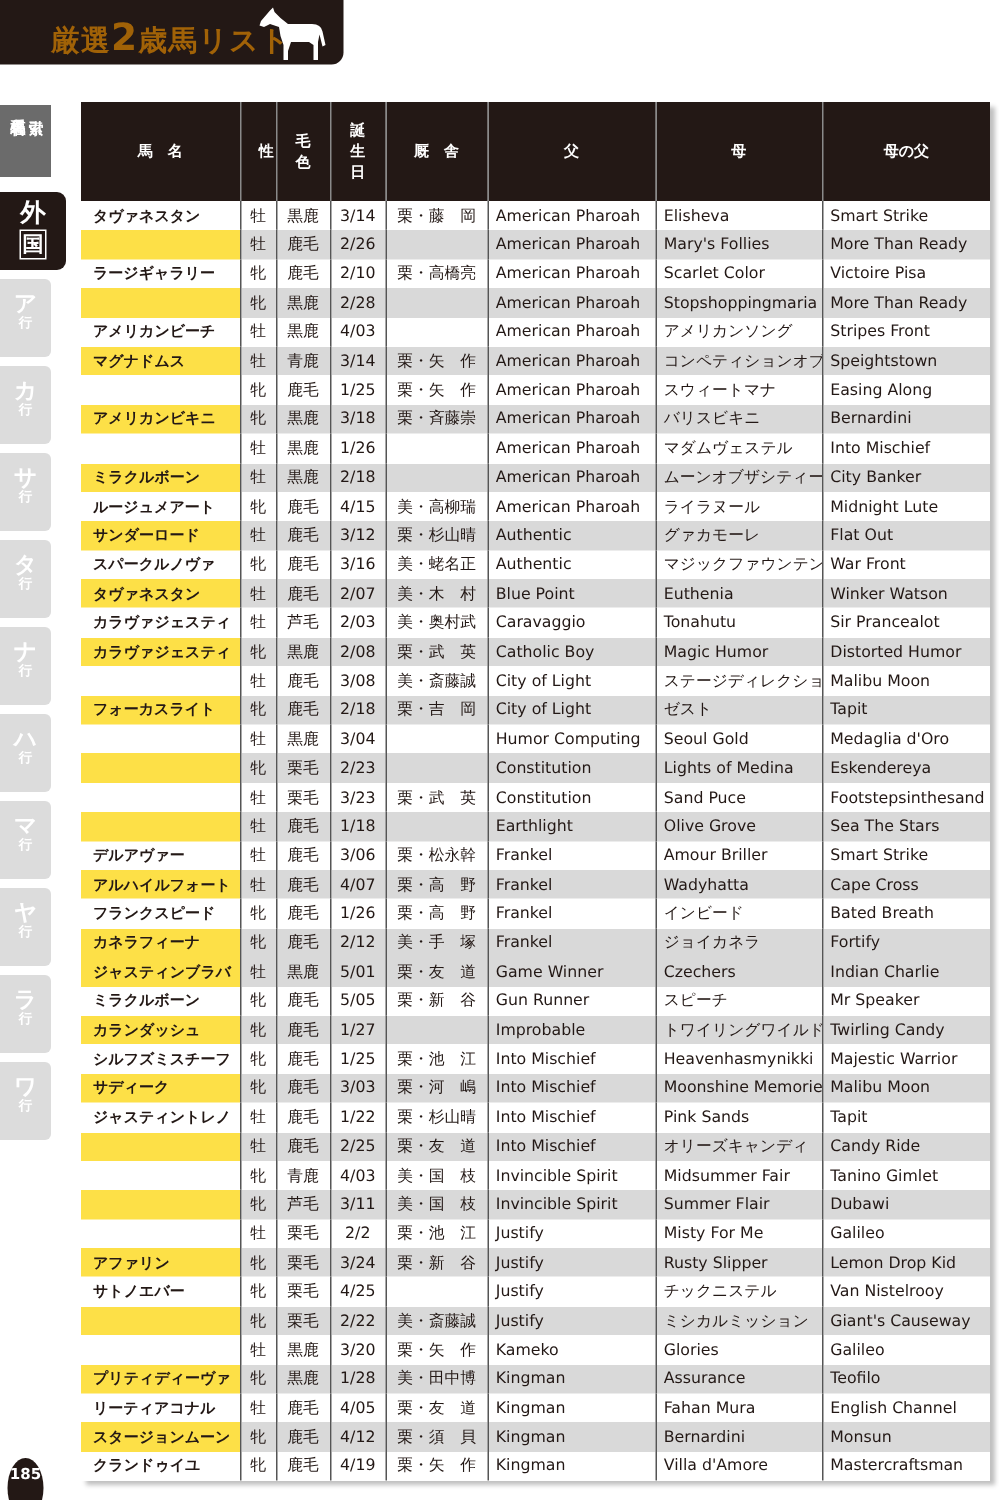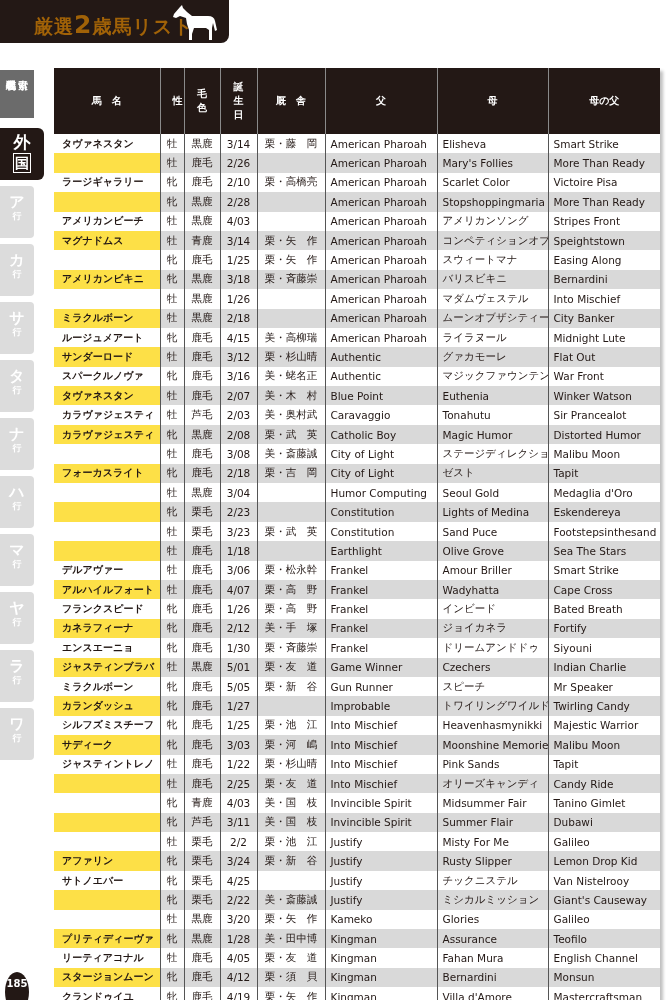--- a/index.html
+++ b/index.html
@@ -375,30 +375,20 @@
         <tr class="even">
           <td>カネラフィーナ</td>
           <td class="c">牝</td>
           <td class="c">鹿毛</td>
           <td class="c">2/12</td>
           <td class="c">美・手　塚</td>
           <td>Frankel</td>
           <td>ジョイカネラ</td>
           <td>Fortify</td>
         </tr>
-        <tr class="odd">
-          <td>エンスエーニョ</td>
-          <td class="c">牝</td>
-          <td class="c">鹿毛</td>
-          <td class="c">1/30</td>
-          <td class="c">栗・斉藤崇</td>
-          <td>Frankel</td>
-          <td>ドリームアンドドゥ</td>
-          <td>Siyouni</td>
-        </tr>
         <tr class="even">
           <td>ジャスティンブラバ</td>
           <td class="c">牡</td>
           <td class="c">黒鹿</td>
           <td class="c">5/01</td>
           <td class="c">栗・友　道</td>
           <td>Game Winner</td>
           <td>Czechers</td>
           <td>Indian Charlie</td>
         </tr>

